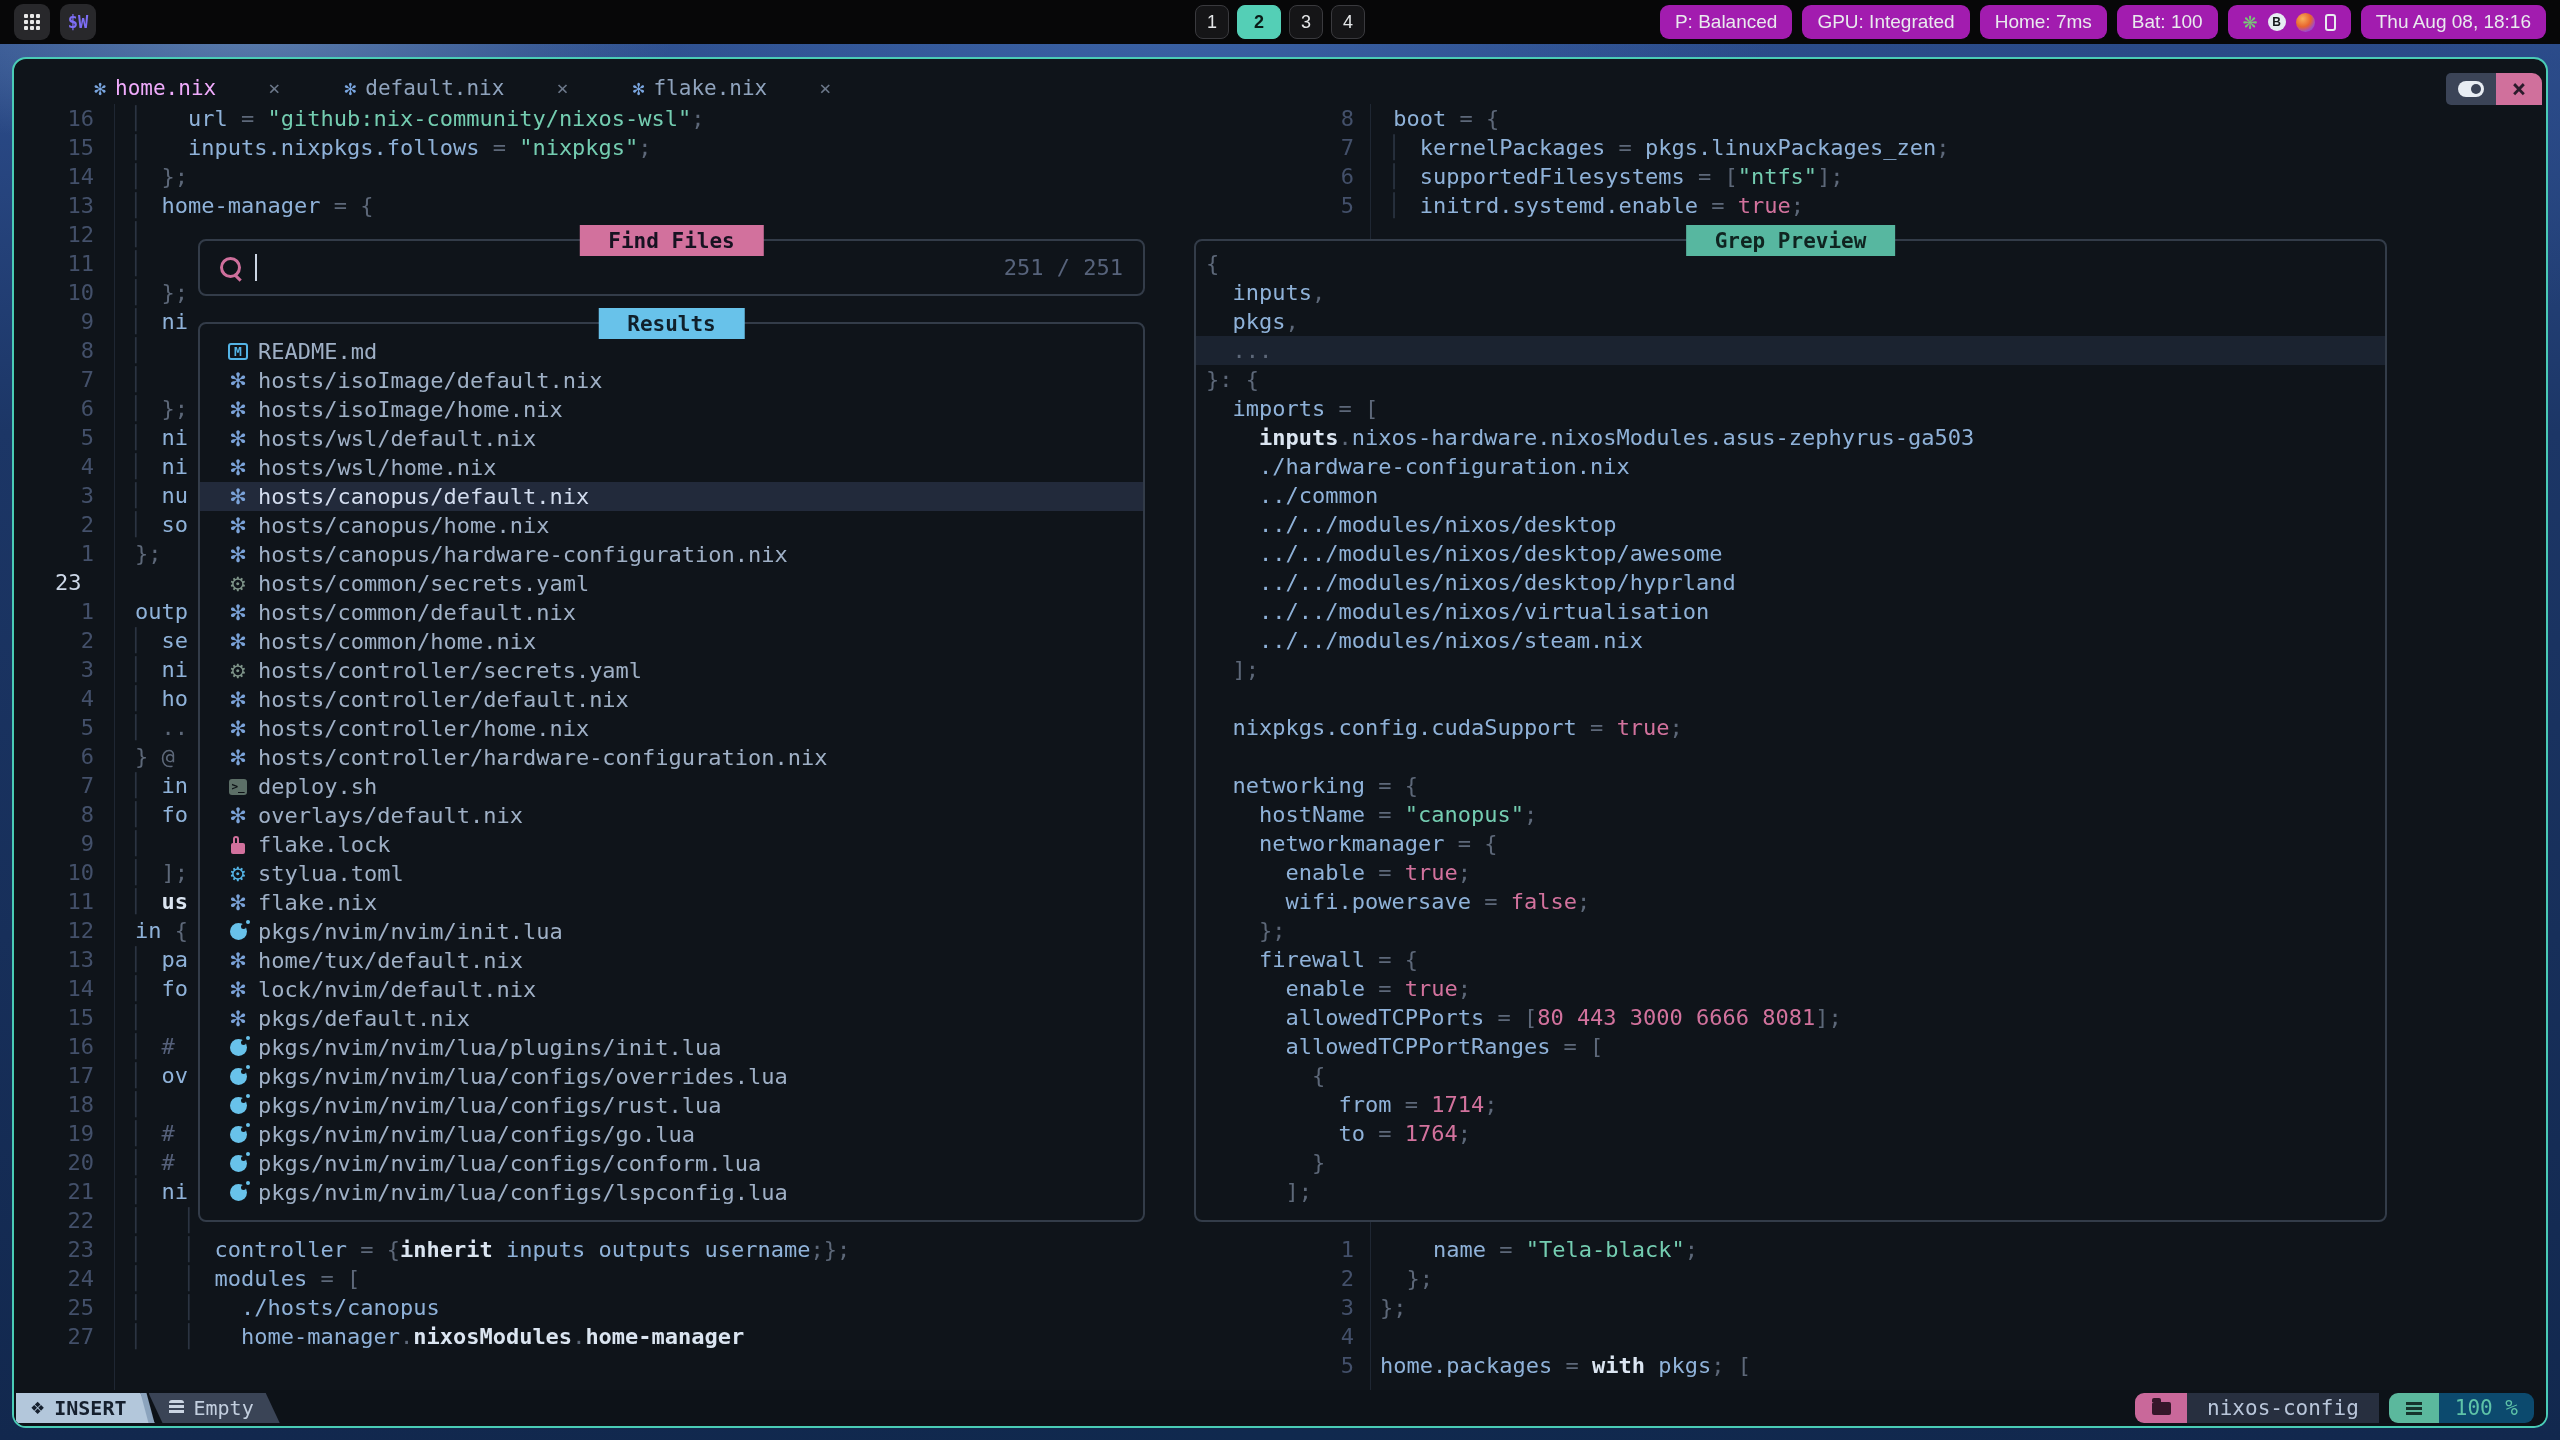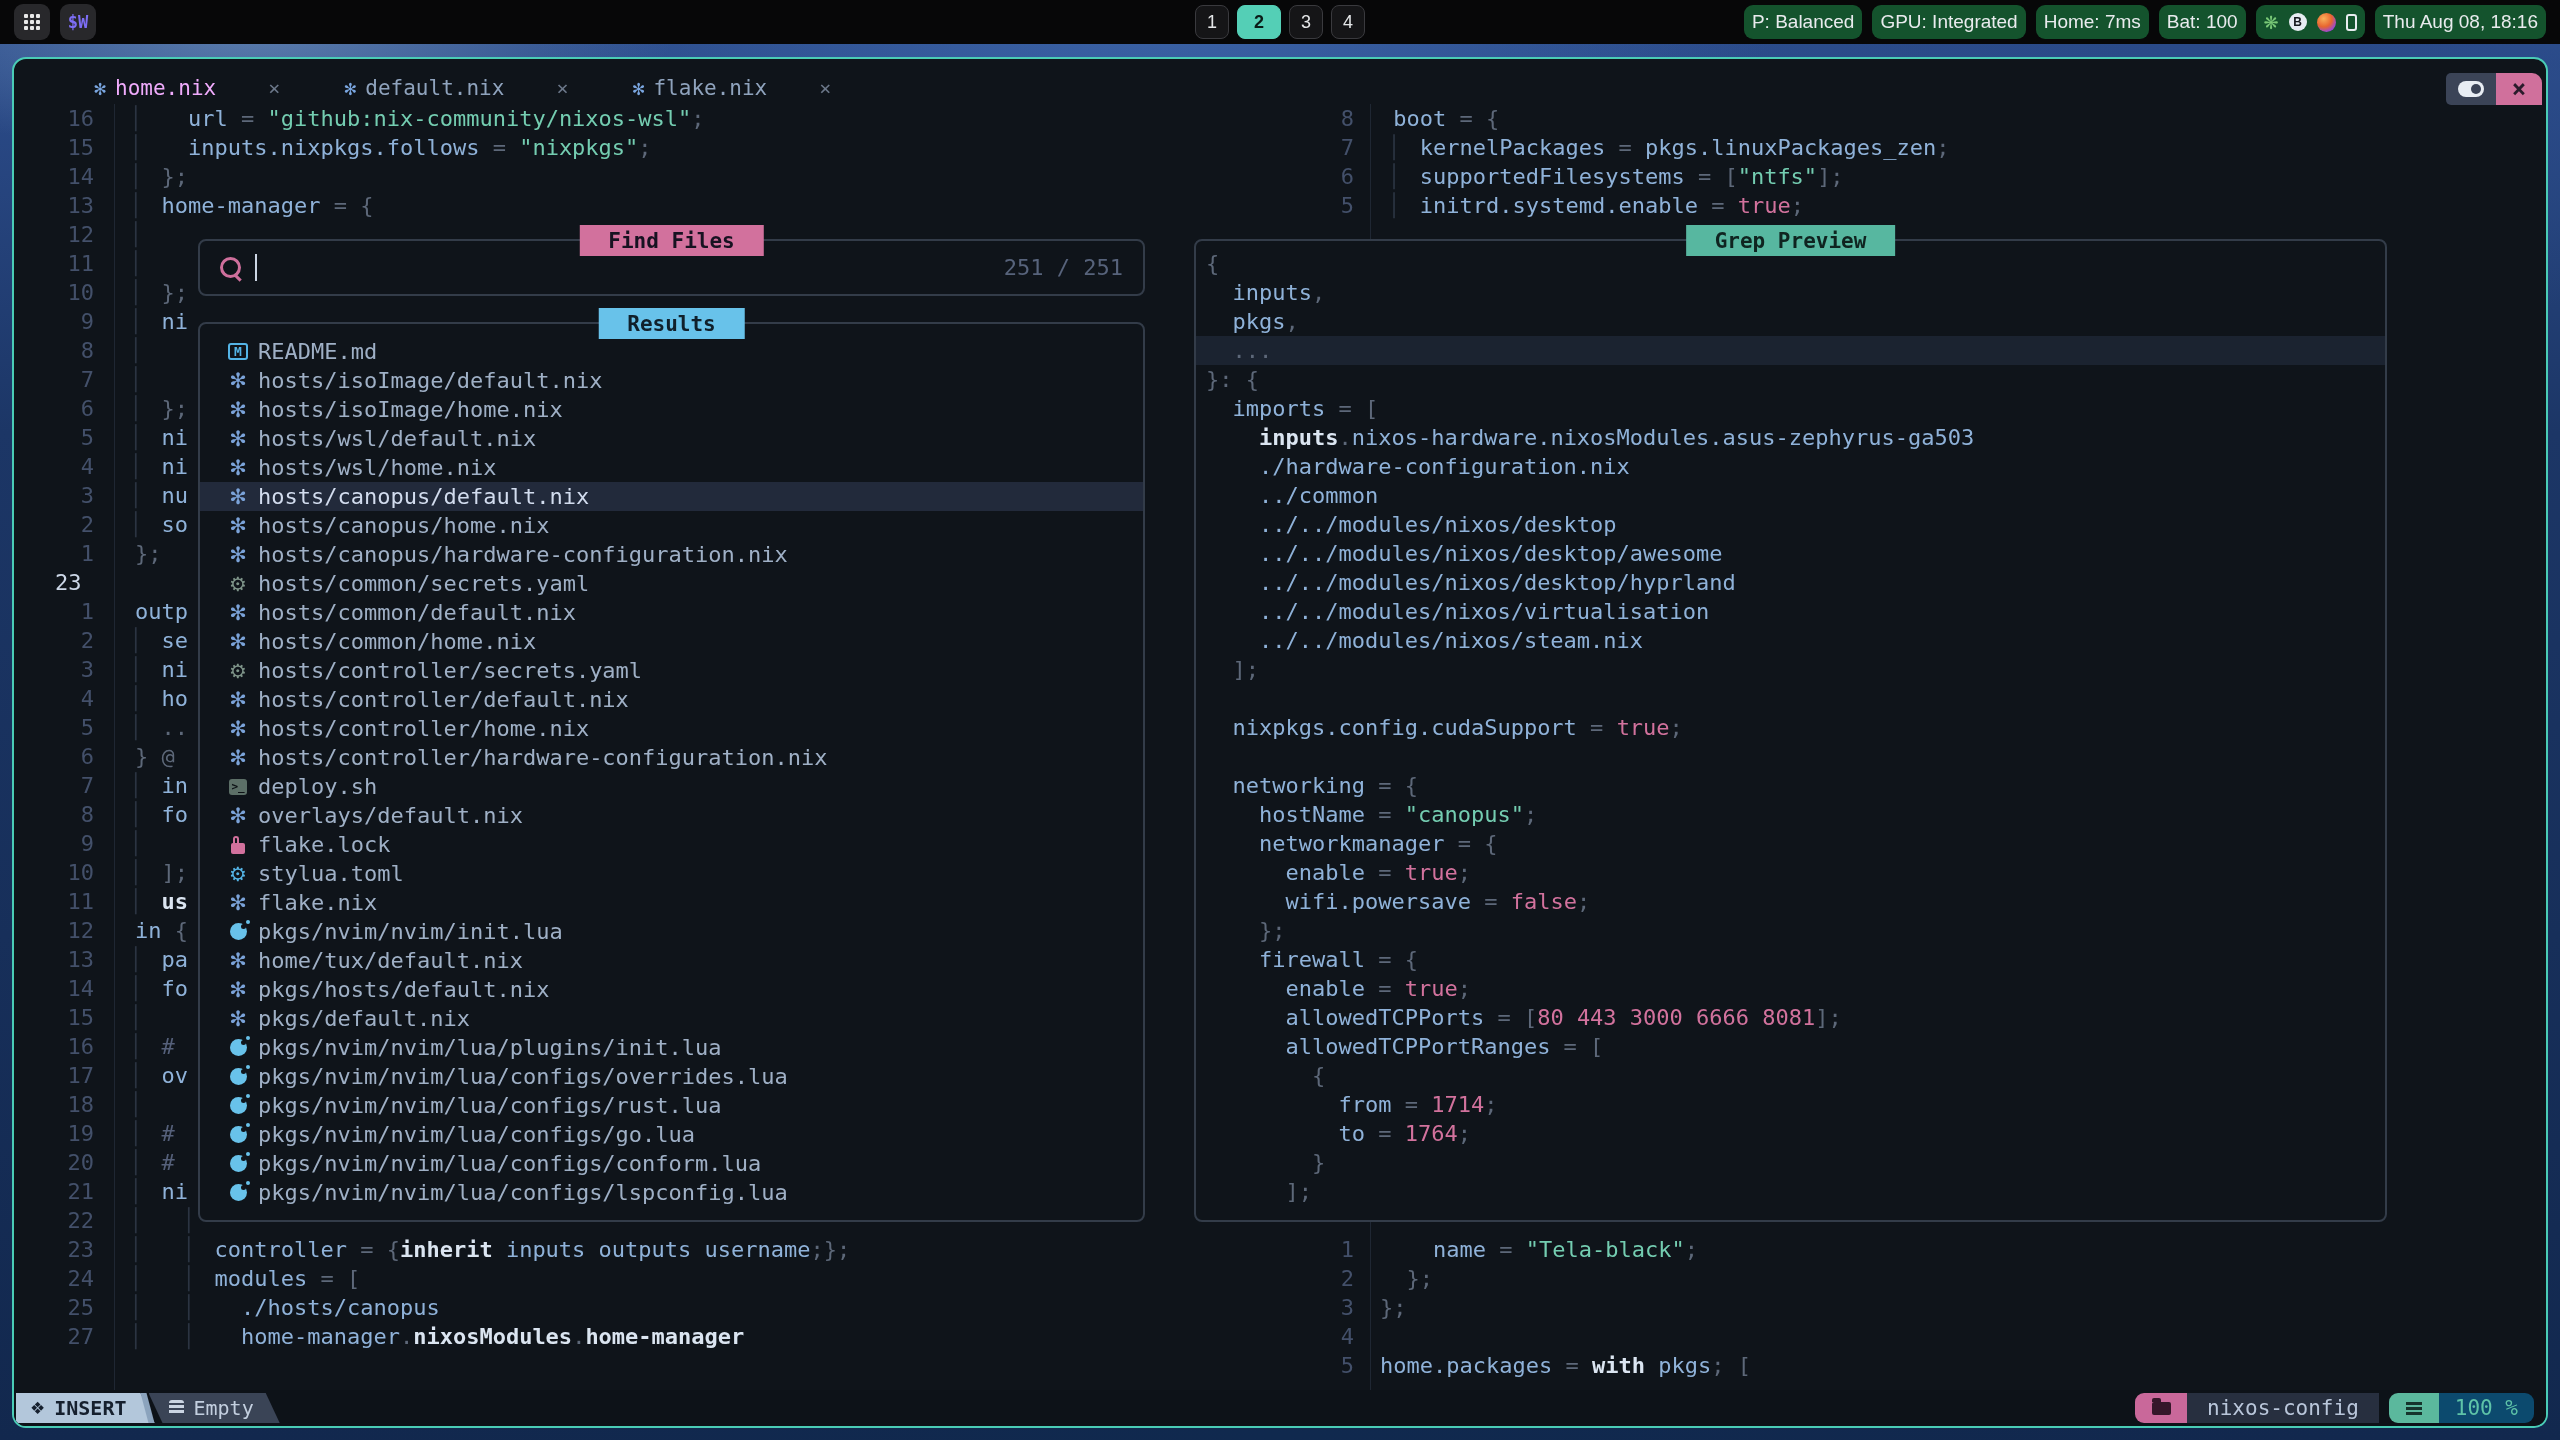--- a/index.html
+++ b/index.html
@@ -21,22 +21,22 @@
   .launcher{width:36px;height:36px;border-radius:9px;background:#28282b;display:flex;
     align-items:center;justify-content:center;margin-right:10px;cursor:default}
   .grid-glyph{display:grid;grid-template-columns:repeat(3,4px);grid-gap:2px}
   .grid-glyph i{width:4px;height:4px;background:#e8e8e8;border-radius:1px;display:block}
   .logo{color:#7d6ef5;font-weight:bold;font-size:17px;font-family:"DejaVu Sans Mono",monospace}
   #ws{position:absolute;left:50%;top:5px;transform:translateX(-50%);display:flex;gap:8px}
   .ws{min-width:34px;height:34px;border-radius:8px;background:#151517;border:1px solid #3a3a3e;
     color:#e4e6e8;display:flex;align-items:center;justify-content:center;font-size:18px;box-sizing:border-box}
   .ws.active{background:#54cfb6;color:#0a1b17;border-color:#54cfb6;min-width:44px;font-weight:bold}
   .tb-right{margin-left:auto;display:flex;gap:10px;align-items:center}
-  .pill{height:34px;background:#14532d;border-radius:9px;display:flex;align-items:center;
-    padding:0 8px;color:#e9ebee;font-size:19px;gap:10px}
+  .pill{height:34px;background:#a21caf;border-radius:9px;display:flex;align-items:center;
+    padding:0 15px;color:#e9ebee;font-size:19px;gap:10px}
   .net-ic{color:#79c877;font-size:18px;font-family:"DejaVu Sans",sans-serif}
   .bt-ic{width:18px;height:18px;border-radius:50%;background:#e6ecf2;color:#15181c;font-size:12px;
     font-weight:bold;display:flex;align-items:center;justify-content:center}
   .ff-ic{width:19px;height:19px;border-radius:50%;
     background:radial-gradient(circle at 35% 30%,#f8b05a,#e8652f 45%,#a04bc8 72%,#6b2d9e)}
   .ph-ic{width:11px;height:17px;border:2px solid #e8ecf0;border-radius:3px;box-sizing:border-box}
   
   #window{position:absolute;left:12px;top:57px;width:2536px;height:1371px;background:#0f141a;
     border:2px solid #4accb6;border-radius:14px;box-sizing:border-box;overflow:hidden}
   #tabline{position:absolute;top:0;left:0;right:0;height:58px;display:flex;align-items:center;
@@ -460,21 +460,21 @@
         <div class="ritem"><span class="fic fic-nix">✻</span><span class="rlabel">hosts/controller/default.nix</span></div>
         <div class="ritem"><span class="fic fic-nix">✻</span><span class="rlabel">hosts/controller/home.nix</span></div>
         <div class="ritem"><span class="fic fic-nix">✻</span><span class="rlabel">hosts/controller/hardware-configuration.nix</span></div>
         <div class="ritem"><span class="fic fic-shell"><span class="ibox sh">&gt;_</span></span><span class="rlabel">deploy.sh</span></div>
         <div class="ritem"><span class="fic fic-nix">✻</span><span class="rlabel">overlays/default.nix</span></div>
         <div class="ritem"><span class="fic fic-lock"><span class="lockic"></span></span><span class="rlabel">flake.lock</span></div>
         <div class="ritem"><span class="fic fic-toml">⚙</span><span class="rlabel">stylua.toml</span></div>
         <div class="ritem"><span class="fic fic-nix">✻</span><span class="rlabel">flake.nix</span></div>
         <div class="ritem"><span class="fic fic-lua"><span class="luaic"></span></span><span class="rlabel">pkgs/nvim/nvim/init.lua</span></div>
         <div class="ritem"><span class="fic fic-nix">✻</span><span class="rlabel">home/tux/default.nix</span></div>
-        <div class="ritem"><span class="fic fic-nix">✻</span><span class="rlabel">pkgs/hosts/default.nix</span></div>
+        <div class="ritem"><span class="fic fic-nix">✻</span><span class="rlabel">lock/nvim/default.nix</span></div>
         <div class="ritem"><span class="fic fic-nix">✻</span><span class="rlabel">pkgs/default.nix</span></div>
         <div class="ritem"><span class="fic fic-lua"><span class="luaic"></span></span><span class="rlabel">pkgs/nvim/nvim/lua/plugins/init.lua</span></div>
         <div class="ritem"><span class="fic fic-lua"><span class="luaic"></span></span><span class="rlabel">pkgs/nvim/nvim/lua/configs/overrides.lua</span></div>
         <div class="ritem"><span class="fic fic-lua"><span class="luaic"></span></span><span class="rlabel">pkgs/nvim/nvim/lua/configs/rust.lua</span></div>
         <div class="ritem"><span class="fic fic-lua"><span class="luaic"></span></span><span class="rlabel">pkgs/nvim/nvim/lua/configs/go.lua</span></div>
         <div class="ritem"><span class="fic fic-lua"><span class="luaic"></span></span><span class="rlabel">pkgs/nvim/nvim/lua/configs/conform.lua</span></div>
         <div class="ritem"><span class="fic fic-lua"><span class="luaic"></span></span><span class="rlabel">pkgs/nvim/nvim/lua/configs/lspconfig.lua</span></div>
       </div>
   </div>
 

